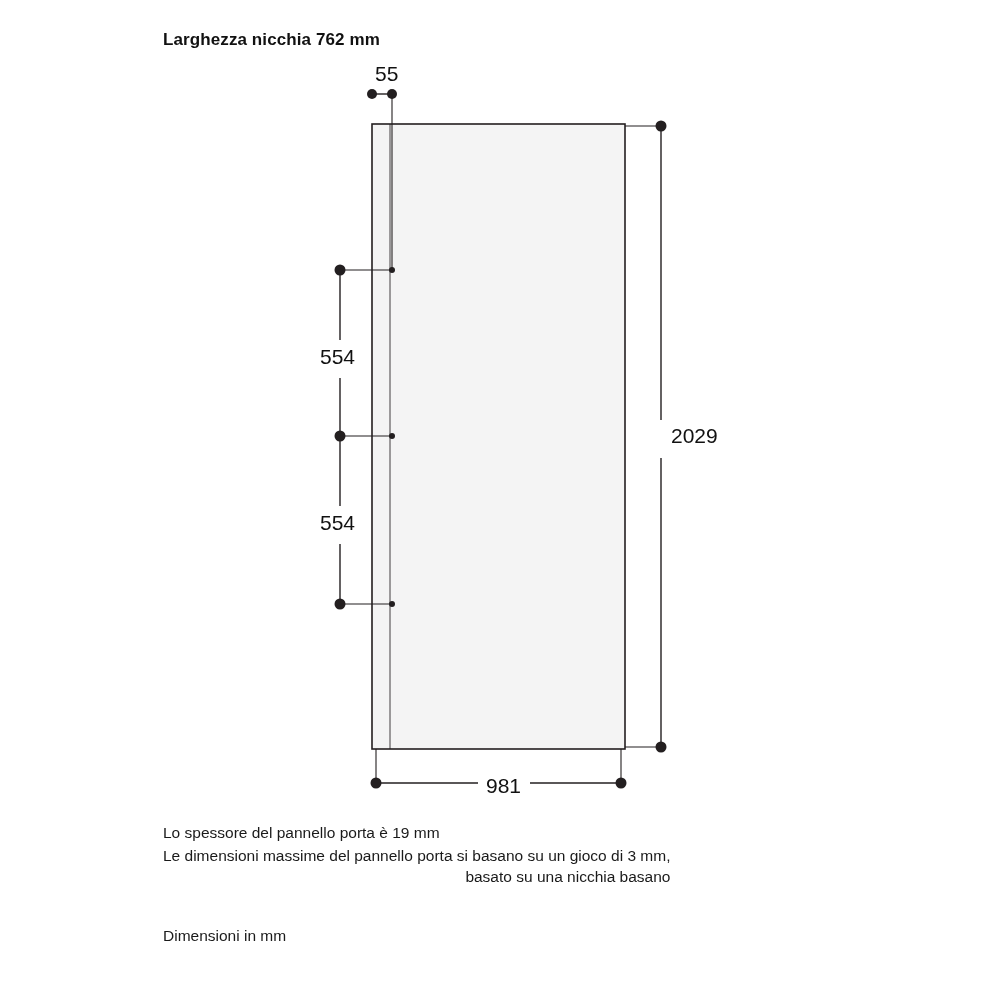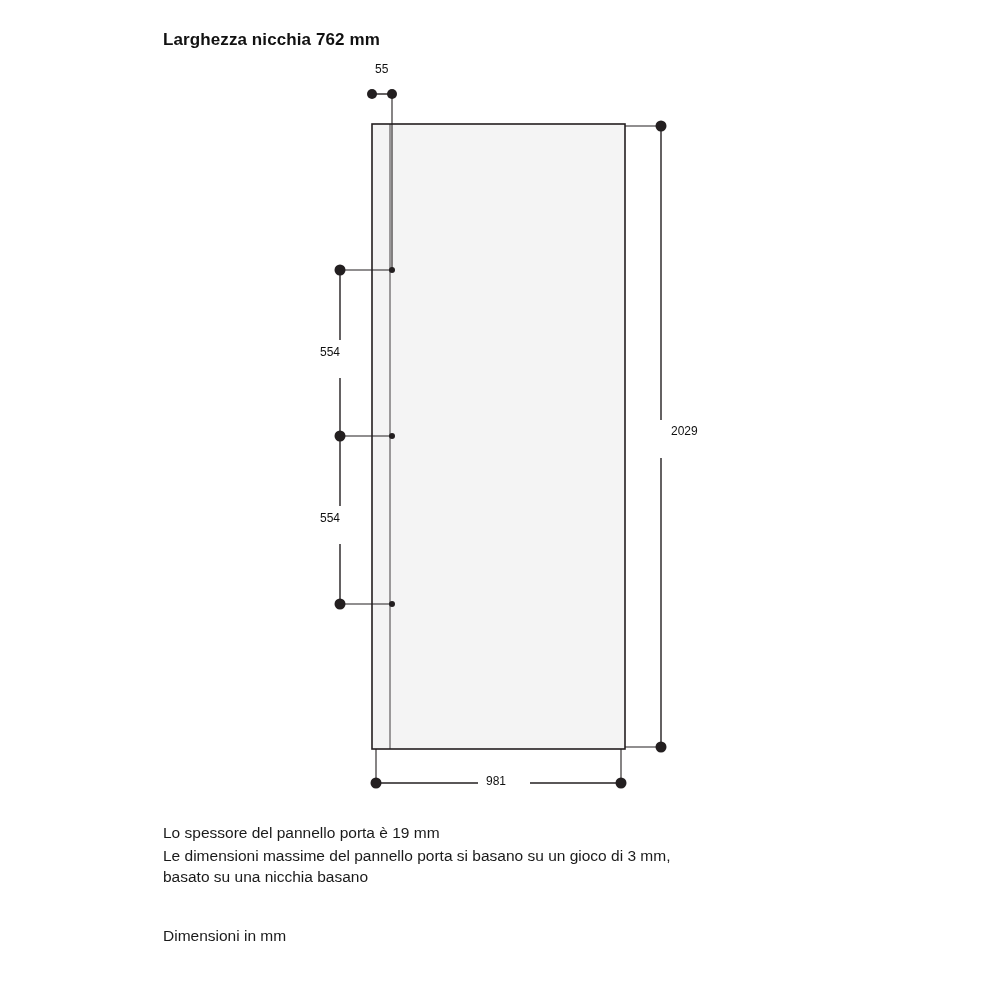--- a/index.html
+++ b/index.html
@@ -29,34 +29,35 @@
     font-weight: bold;
     letter-spacing: 0.1px;
     color: #111111;
   }
   .note {
     position: absolute;
     font-size: 15.5px;
     color: #1a1a1a;
     white-space: nowrap;
     line-height: 21px;
+    text-align: right;
   }
   #note-thickness { left: 163px; top: 822px; }
   #note-clearance { left: 163px; top: 845px; }
   #note-units { left: 163px; top: 925px; }
 
   svg#drawing {
     position: absolute;
     left: 0; top: 0;
     width: 1000px;
     height: 1000px;
   }
   .dimtext {
     position: absolute;
-    font-size: 12px;
+    font-size: 21px;
     color: #111111;
     white-space: nowrap;
   }
   #lbl-55 { left: 375px; top: 62px; }
   #lbl-554a { left: 320px; top: 345px; }
   #lbl-554b { left: 320px; top: 511px; }
   #lbl-2029 { left: 637px; top: 424px; margin-left: 34px; }
   #lbl-756 { left: 486px; top: 774px; }
 </style>
 </head>

